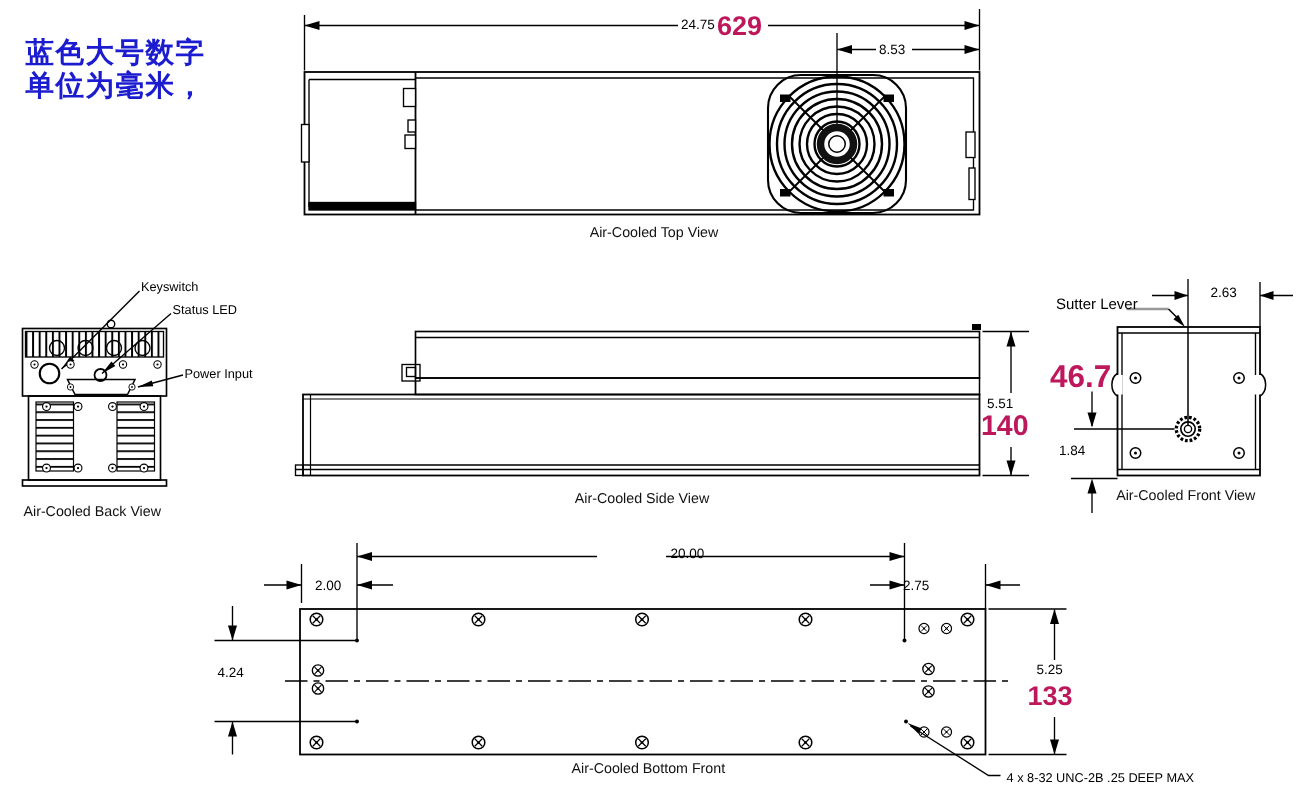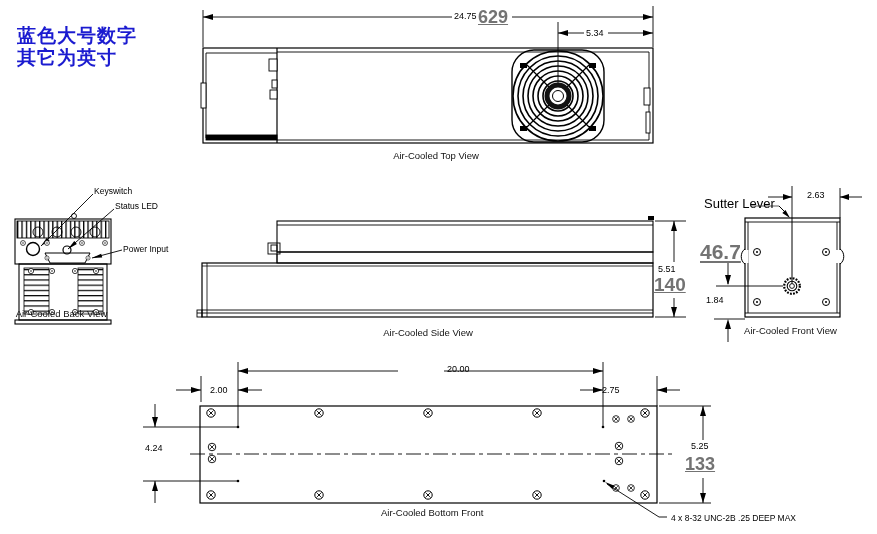--- a/index.html
+++ b/index.html
@@ -1,21 +1,21 @@
 <!DOCTYPE html>
 <html><head>
 <meta charset="utf-8">
 <style>
   html,body{margin:0;padding:0;background:#fff;}
   #canvas{position:relative;width:877px;height:534px;background:#ffffff;overflow:hidden;
           font-family:"Liberation Sans",sans-serif;}
   #linework{position:absolute;left:0;top:0;}
   .lbl{position:absolute;color:#000;font-size:9px;line-height:10px;white-space:nowrap;text-align:right;}
   .cap{position:absolute;color:#111;font-size:9.5px;line-height:11px;text-align:center;white-space:nowrap;}
-  .mm{position:absolute;color:#737373;font-weight:bold;white-space:nowrap;line-height:1;text-decoration:underline;}
+  .mm{position:absolute;color:#be185d;font-weight:bold;white-space:nowrap;line-height:1;}
   .cn{position:absolute;left:17px;top:24px;color:#1b1bd0;font-weight:bold;font-size:19px;
       line-height:22px;font-family:"DejaVu Sans",sans-serif;letter-spacing:1px;}
 </style>
 </head>
 <body>
 
 <div id="canvas">
 
 <svg id="linework" width="877" height="534" viewBox="0 0 877 534">
   <defs>
@@ -264,38 +264,38 @@
     </g>
     <g stroke-width="0.9">
       <path d="M607,484 L659,517 H667"></path>
       <polygon points="605,482 614.5,485.7 612.3,489.1" fill="#000" stroke="none"></polygon>
     </g>
   </g>
 </svg>
 
 <div class="cn">
   <div>蓝色大号数字</div>
-  <div>其它为英寸</div>
+  <div>单位为毫米，</div>
 </div>
 
 <div class="lbl" style="left:454px;top:11px;">24.75</div>
 <div class="mm" style="left:478px;top:8px;font-size:18px;">629</div>
-<div class="lbl" style="left:586px;top:28px;">5.34</div>
+<div class="lbl" style="left:586px;top:28px;">8.53</div>
 <div class="cap" style="left:391px;top:150px;width:90px;">Air-Cooled Top View</div>
 
 <div class="lbl" style="left:94px;top:186px;font-size:8.5px;">Keyswitch</div>
 <div class="lbl" style="left:115px;top:201px;font-size:8.5px;">Status LED</div>
 <div class="lbl" style="left:123px;top:244px;font-size:8.5px;">Power Input</div>
-<div class="cap" style="left:14px;top:308px;width:95px;">Air-Cooled Back View</div>
+<div class="cap" style="left:14px;top:336px;width:95px;">Air-Cooled Back View</div>
 
 <div class="lbl" style="left:658px;top:264px;">5.51</div>
 <div class="mm" style="left:654px;top:275px;font-size:19px;">140</div>
 <div class="cap" style="left:378px;top:327px;width:100px;">Air-Cooled Side View</div>
 
-<div class="lbl" style="left:704px;top:199px;font-size:13px;">Sutter Lever</div>
+<div class="lbl" style="left:704px;top:199px;font-size:10px;">Sutter Lever</div>
 <div class="lbl" style="left:807px;top:190px;">2.63</div>
 <div class="mm" style="left:700px;top:241px;font-size:21px;">46.7</div>
 <div class="lbl" style="left:706px;top:295px;">1.84</div>
 <div class="cap" style="left:740px;top:325px;width:101px;">Air-Cooled Front View</div>
 
 <div class="lbl" style="left:403px;top:364px;margin-left:44px;">20.00</div>
 <div class="lbl" style="left:210px;top:385px;">2.00</div>
 <div class="lbl" style="left:602px;top:385px;">2.75</div>
 <div class="lbl" style="left:145px;top:443px;">4.24</div>
 <div class="lbl" style="left:691px;top:441px;">5.25</div>

